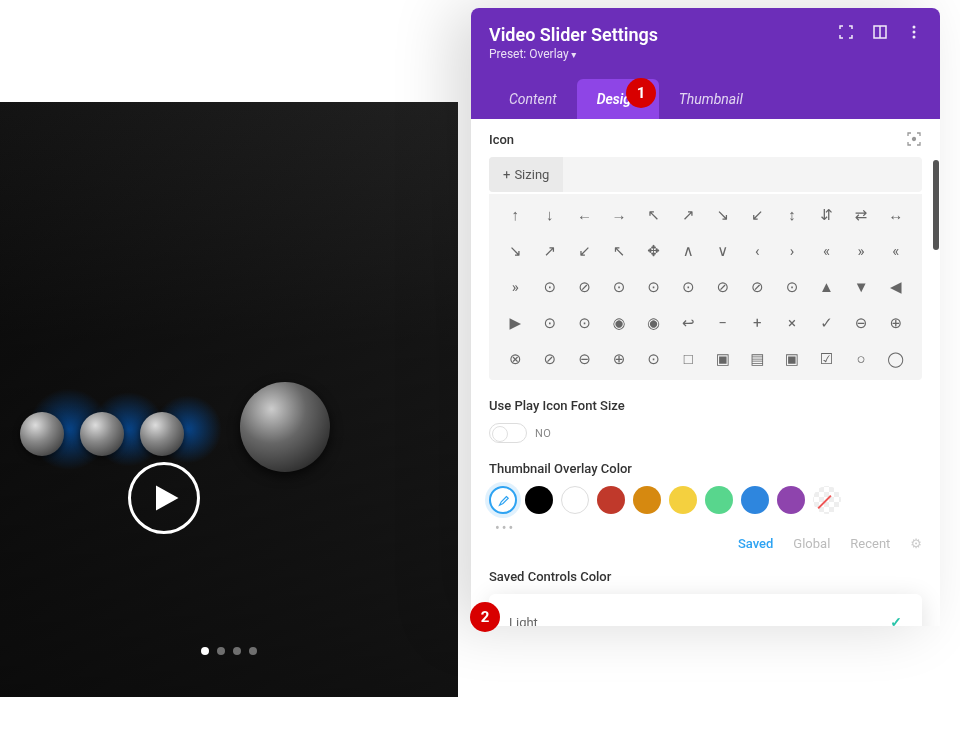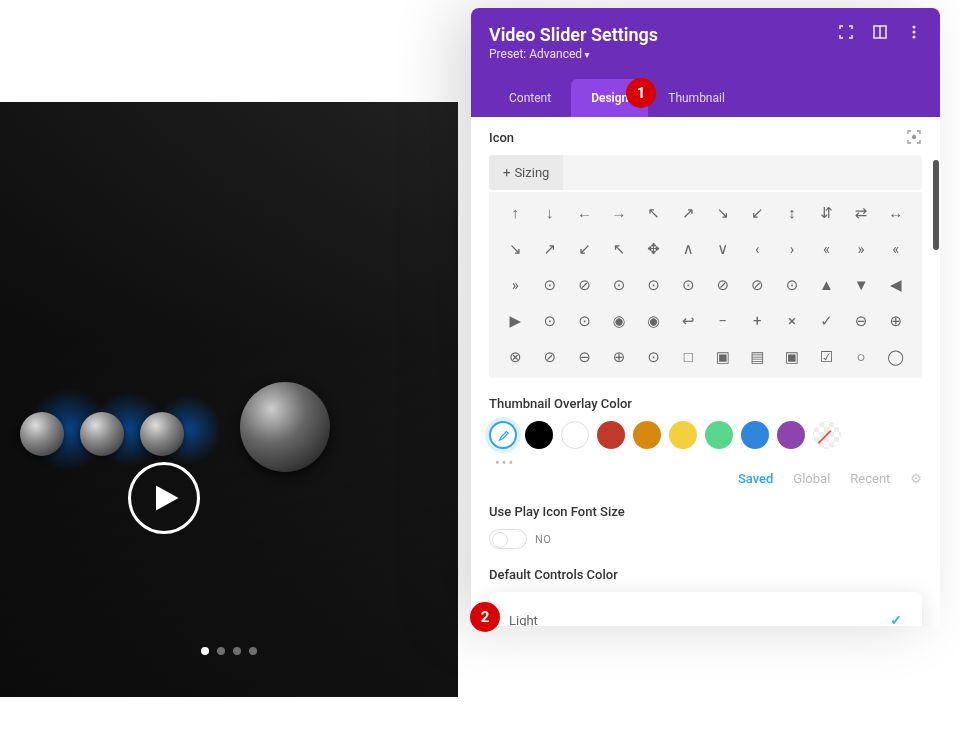--- a/index.html
+++ b/index.html
@@ -21,21 +21,21 @@
 .dot.active { background:#fff; }
 
 .panel { position:absolute; right:20px; top:8px; width:469px; height:618px; background:#fff; box-shadow:-20px 0 60px rgba(0,0,0,0.15); border-radius:8px 8px 0 0; overflow:hidden; display:flex; flex-direction:column; }
 .phead { background:#6c2eb9; color:#fff; padding:16px 18px 0; }
 .title { font-size:18px; font-weight:600; }
 .preset { font-size:12px; opacity:0.85; margin-top:2px; cursor:pointer; }
 .preset::after { content:" ▾"; font-size:10px; }
 .hactions { position:absolute; top:16px; right:18px; display:flex; gap:18px; align-items:center; }
 .hicon { width:16px; height:16px; opacity:0.9; cursor:pointer; display:flex; align-items:center; justify-content:center; }
 .tabs { display:flex; margin-top:18px; }
-.tab { padding:12px 20px; font-size:12px; color:rgba(255,255,255,0.8); cursor:pointer; }
+.tab { padding:12px 20px; font-size:14px; color:rgba(255,255,255,0.8); cursor:pointer;font-style:italic; }
 .tab.active { background:#8e45e6; color:#fff; border-radius:6px 6px 0 0; font-weight:600; }
 
 .pbody { flex:1; padding:12px 18px; overflow:hidden; background:#fff; position:relative; }
 .section { margin-bottom:18px; }
 .seclabel { font-size:13px; color:#333; font-weight:500; margin-bottom:10px; display:flex; justify-content:space-between; align-items:center;gap:26px; }
 .target-icon { width:16px; height:16px; opacity:0.6; cursor:pointer; }
 
 .searchrow { display:flex; background:#f4f4f4; border-radius:4px; overflow:hidden; margin-bottom:2px; }
 .searchinput { flex:1; border:none; background:transparent; padding:10px 14px; font-size:13px; color:#666; outline:none; }
 .filterbtn { background:#eaeaea; border:none; padding:10px 14px; font-size:13px; color:#555; cursor:pointer; display:flex; align-items:center; gap:4px; }
@@ -91,21 +91,21 @@
     <span class="dot active"></span>
     <span class="dot"></span>
     <span class="dot"></span>
     <span class="dot"></span>
   </div>
 </div>
 
 <div class="panel">
   <div class="phead">
     <div class="title">Video Slider Settings</div>
-    <div class="preset">Preset: Advanced</div>
+    <div class="preset">Preset: Overlay</div>
     <div class="hactions">
       <span class="hicon">
           <svg viewBox="0 0 16 16" stroke="#fff" stroke-width="1.5" fill="none">
             <path d="M2 5V2h3M11 2h3v3M14 11v3h-3M5 14H2v-3"></path>
           </svg>
         </span>
       <span class="hicon">
           <svg viewBox="0 0 16 16" stroke="#fff" stroke-width="1.5" fill="none">
             <rect x="2" y="2" width="12" height="12"></rect>
             <line x1="8" y1="2" x2="8" y2="14"></line>
@@ -201,20 +201,30 @@
           <div class="icell">▤</div>
           <div class="icell">▣</div>
           <div class="icell">☑</div>
           <div class="icell">○</div>
           <div class="icell">◯</div>
         </div>
     </div>
 
     <div class="section">
       <div class="seclabel">
+          <span>Use Play Icon Font Size</span>
+        </div>
+      <div class="toggle">
+        <div class="togswitch"></div>
+        <span class="toglabel">NO</span>
+      </div>
+    </div>
+
+    <div class="section">
+      <div class="seclabel">
           <span>Thumbnail Overlay Color</span>
         </div>
       <div class="swatches" id="swatch-row">
         <div class="swatch picker">
           <svg viewBox="0 0 24 24" fill="none" stroke="#2ea3f2" stroke-width="2">
               <path d="M18 6l-9 9-3 6 6-3 9-9-3-3z"></path>
             </svg>
         </div>
       <div class="swatch" style="background: rgb(0, 0, 0);"></div>
           <div class="swatch" style="background: rgb(255, 255, 255); border: 1px solid rgb(221, 221, 221);"></div>
@@ -230,31 +240,21 @@
       <div class="colortabs">
         <span class="ctab active">Saved</span>
         <span class="ctab">Global</span>
         <span class="ctab">Recent</span>
         <span class="gear">⚙</span>
       </div>
     </div>
 
     <div class="section">
       <div class="seclabel">
-          <span>Use Play Icon Font Size</span>
-        </div>
-      <div class="toggle">
-        <div class="togswitch"></div>
-        <span class="toglabel">NO</span>
-      </div>
-    </div>
-
-    <div class="section">
-      <div class="seclabel">
-          <span>Default Controls Color</span>
+          <span>Saved Controls Color</span>
         </div>
       <div class="dropdown" id="controls-dd">
           <div class="ddopt">
             <span>Light</span>
             <span class="check">✓</span>
           </div>
           <div class="ddopt">
             <span>Video</span>
           </div>
         </div>

